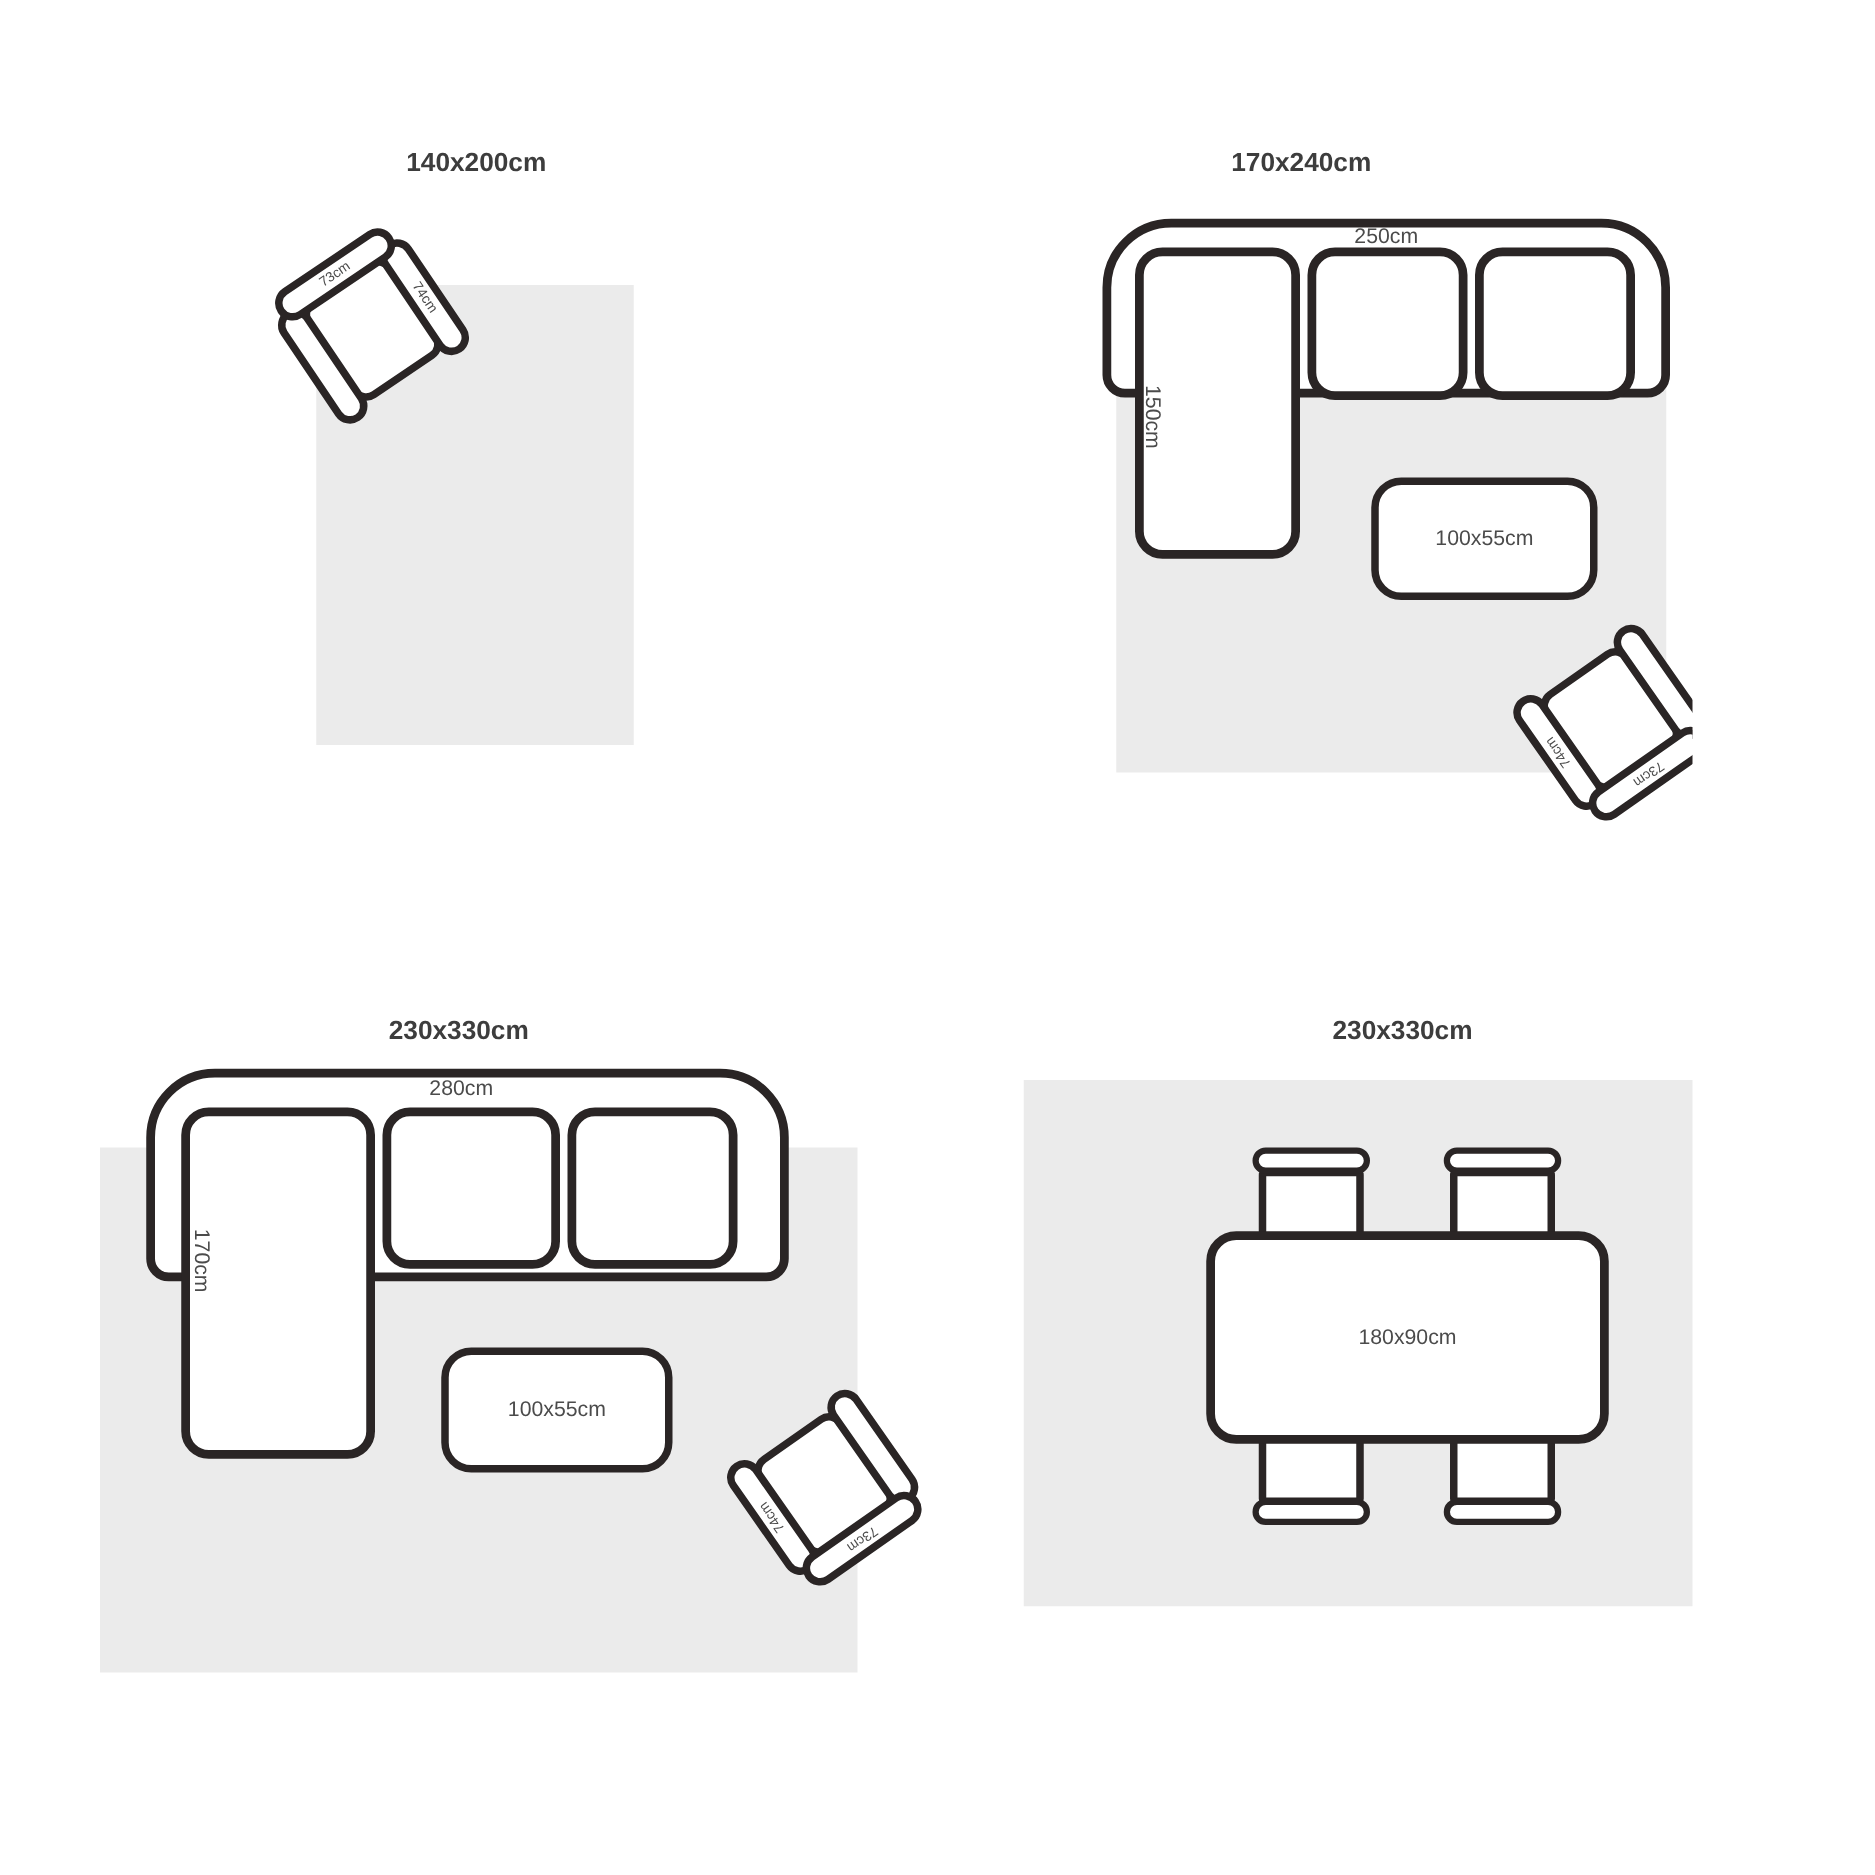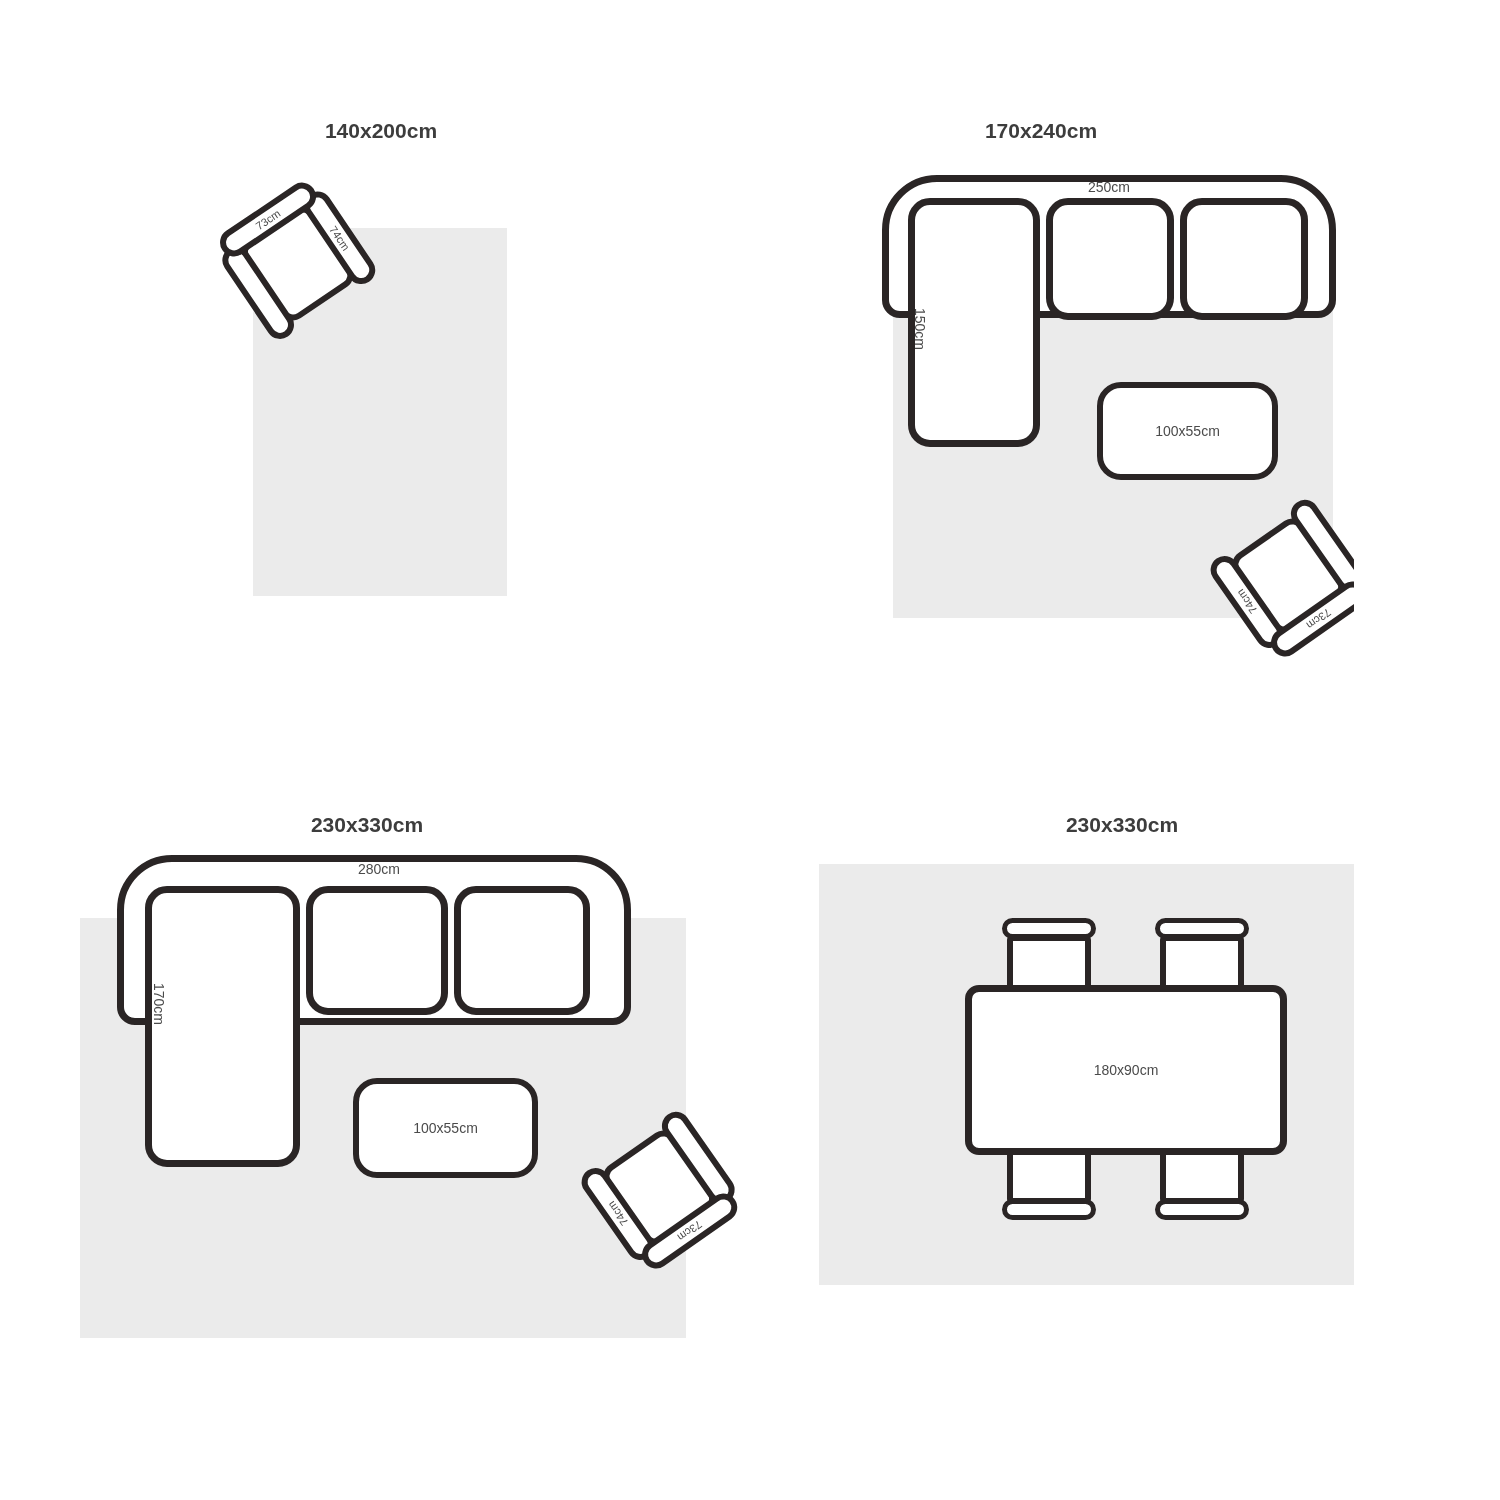--- a/index.html
+++ b/index.html
@@ -8,33 +8,33 @@
     --label:#4b4b4b;
     --title:#3d3d3d;
   }
   *{box-sizing:border-box;margin:0;padding:0}
   body{background:#fff;font-family:"Liberation Sans", sans-serif;}
   .canvas{position:relative;width:1354px;height:1500px;background:#fff;overflow:hidden}
 
   .size-title{position:absolute;transform:translateX(-50%);font-size:21px;font-weight:700;color:var(--title);white-space:nowrap}
   .rug{position:absolute;background:var(--rug)}
 
-  .lbl{color:var(--label);font-size:14px;white-space:nowrap}
+  .lbl{color:var(--label);font-size:17px;white-space:nowrap}
   .vtext{writing-mode:vertical-rl}
 
   
   .sofa-shell{position:absolute;background:#fff;border:7px solid var(--ink);border-radius:55px 55px 18px 18px}
   .sofa-width-label{position:absolute;text-align:center}
   .sofa-seat{position:absolute;background:#fff;border:7px solid var(--ink);border-radius:22px}
   .chaise-label{position:absolute}
 
   
   .coffee-table{position:absolute;background:#fff;border:6px solid var(--ink);border-radius:24px;display:flex;align-items:center;justify-content:center}
   .round-table{position:absolute;background:#fff;border:5px solid var(--ink);border-radius:50%;display:flex;align-items:center;justify-content:center}
-  .dining-table{position:absolute;background:#fff;border:7px solid var(--ink);border-radius:14px;display:flex;align-items:center;justify-content:center}
+  .dining-table{position:absolute;background:#fff;border:7px solid var(--ink);border-radius:24px;display:flex;align-items:center;justify-content:center}
 
   
   .armchair{position:absolute;width:126px;height:128px}
   .chair-seat{position:absolute;left:21px;top:20px;width:84px;height:94px;background:#fff;border:6px solid var(--ink);border-radius:14px}
   .chair-arm{position:absolute;top:16px;width:28px;height:106px;background:#fff;border:6px solid var(--ink);border-radius:16px;display:flex;align-items:center;justify-content:center}
   .arm-left{left:0}
   .arm-right{left:98px}
   .chair-back{position:absolute;left:8px;top:0;width:110px;height:28px;background:#fff;border:6px solid var(--ink);border-radius:16px;display:flex;align-items:center;justify-content:center}
   .chair-lbl{color:var(--label);font-size:11px;white-space:nowrap}
 
@@ -87,21 +87,21 @@
     </div>
   </div>
 
   <div class="size-title" style="left:367px;top:813px">230x330cm</div>
   <div class="rug" style="left:80px;top:918px;width:606px;height:420px"></div>
 
   <div class="sofa-shell" style="left:117px;top:855px;width:514px;height:170px"></div>
   <div class="sofa-seat" style="left:145px;top:886px;width:155px;height:281px"></div>
   <div class="sofa-seat" style="left:306px;top:886px;width:142px;height:129px"></div>
   <div class="sofa-seat" style="left:454px;top:886px;width:136px;height:129px"></div>
-  <div class="lbl sofa-width-label" style="left:122px;top:861px;width:514px">280cm</div>
+  <div class="lbl sofa-width-label" style="left:112px;top:861px;width:514px">280cm</div>
   <div class="lbl vtext chaise-label" style="left:151px;top:983px">170cm</div>
 
   <div class="coffee-table" style="left:353px;top:1078px;width:185px;height:100px">
     <span class="lbl">100x55cm</span>
   </div>
 
   <div class="armchair" style="left:598px;top:1126px;transform:rotate(145deg)">
     <div class="chair-seat"></div>
     <div class="chair-arm arm-left"></div>
     <div class="chair-arm arm-right">

